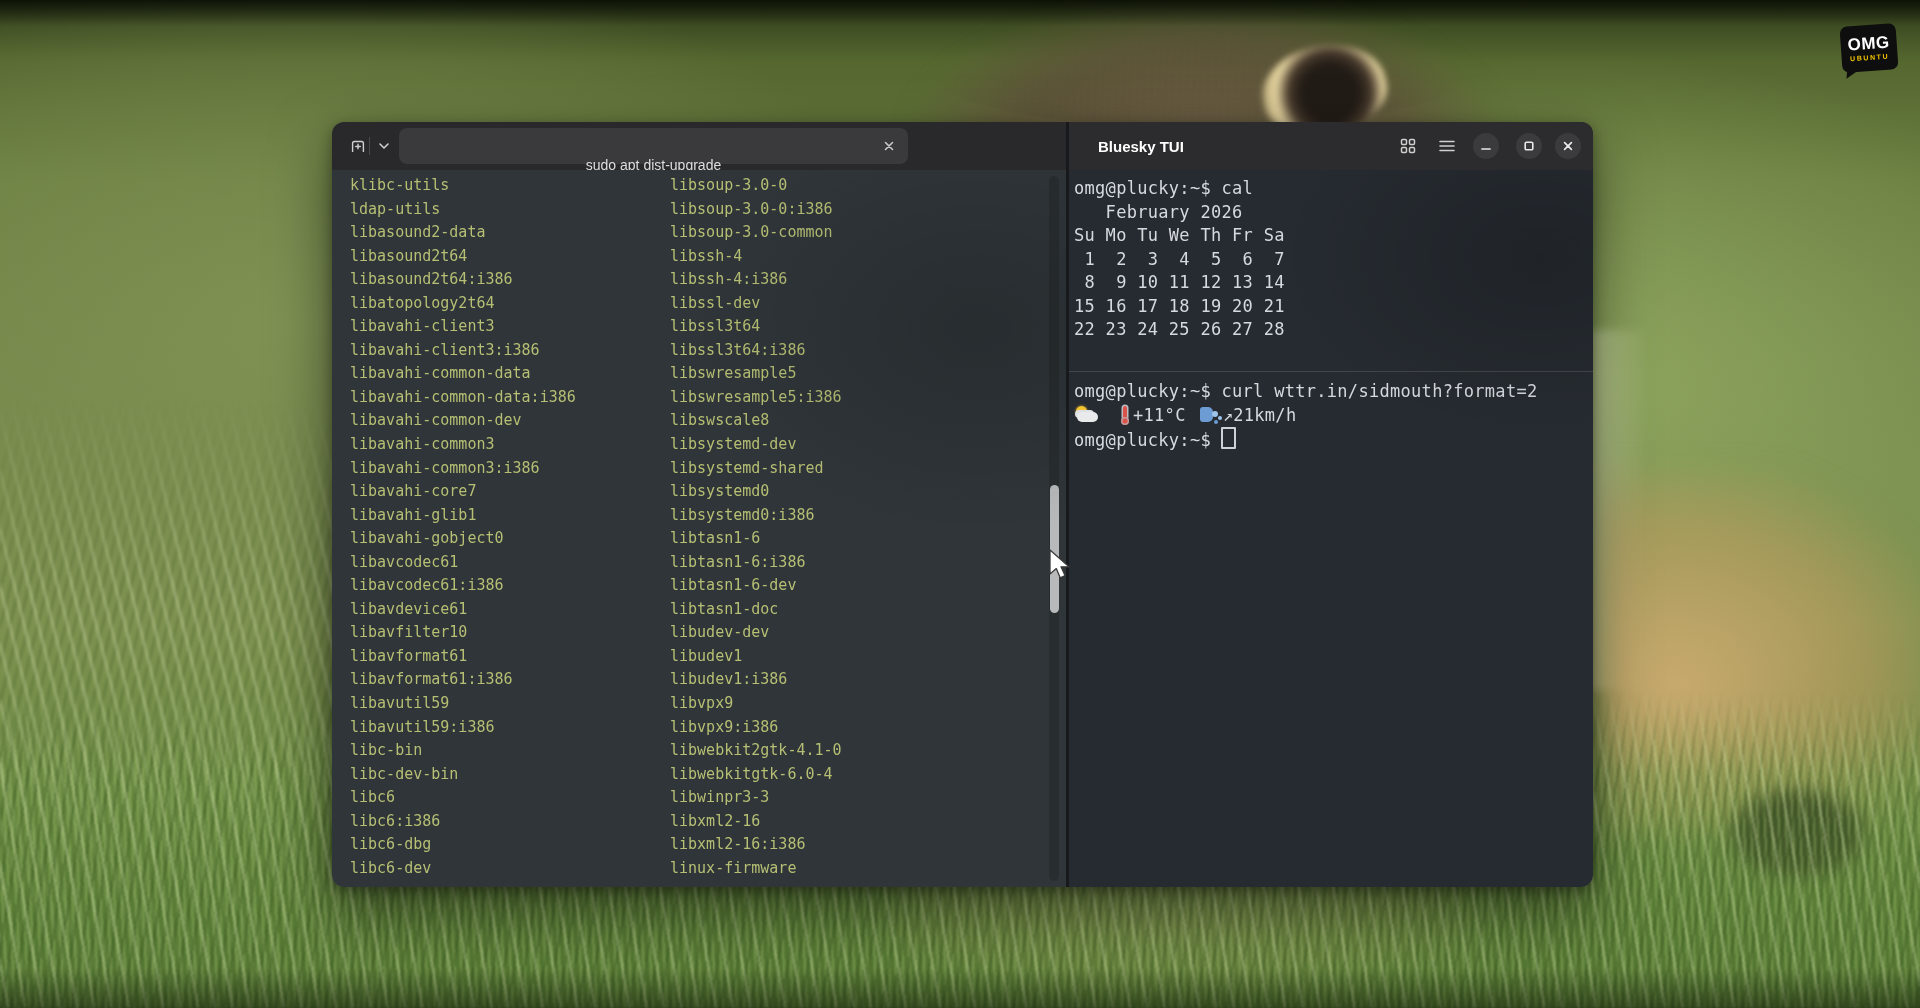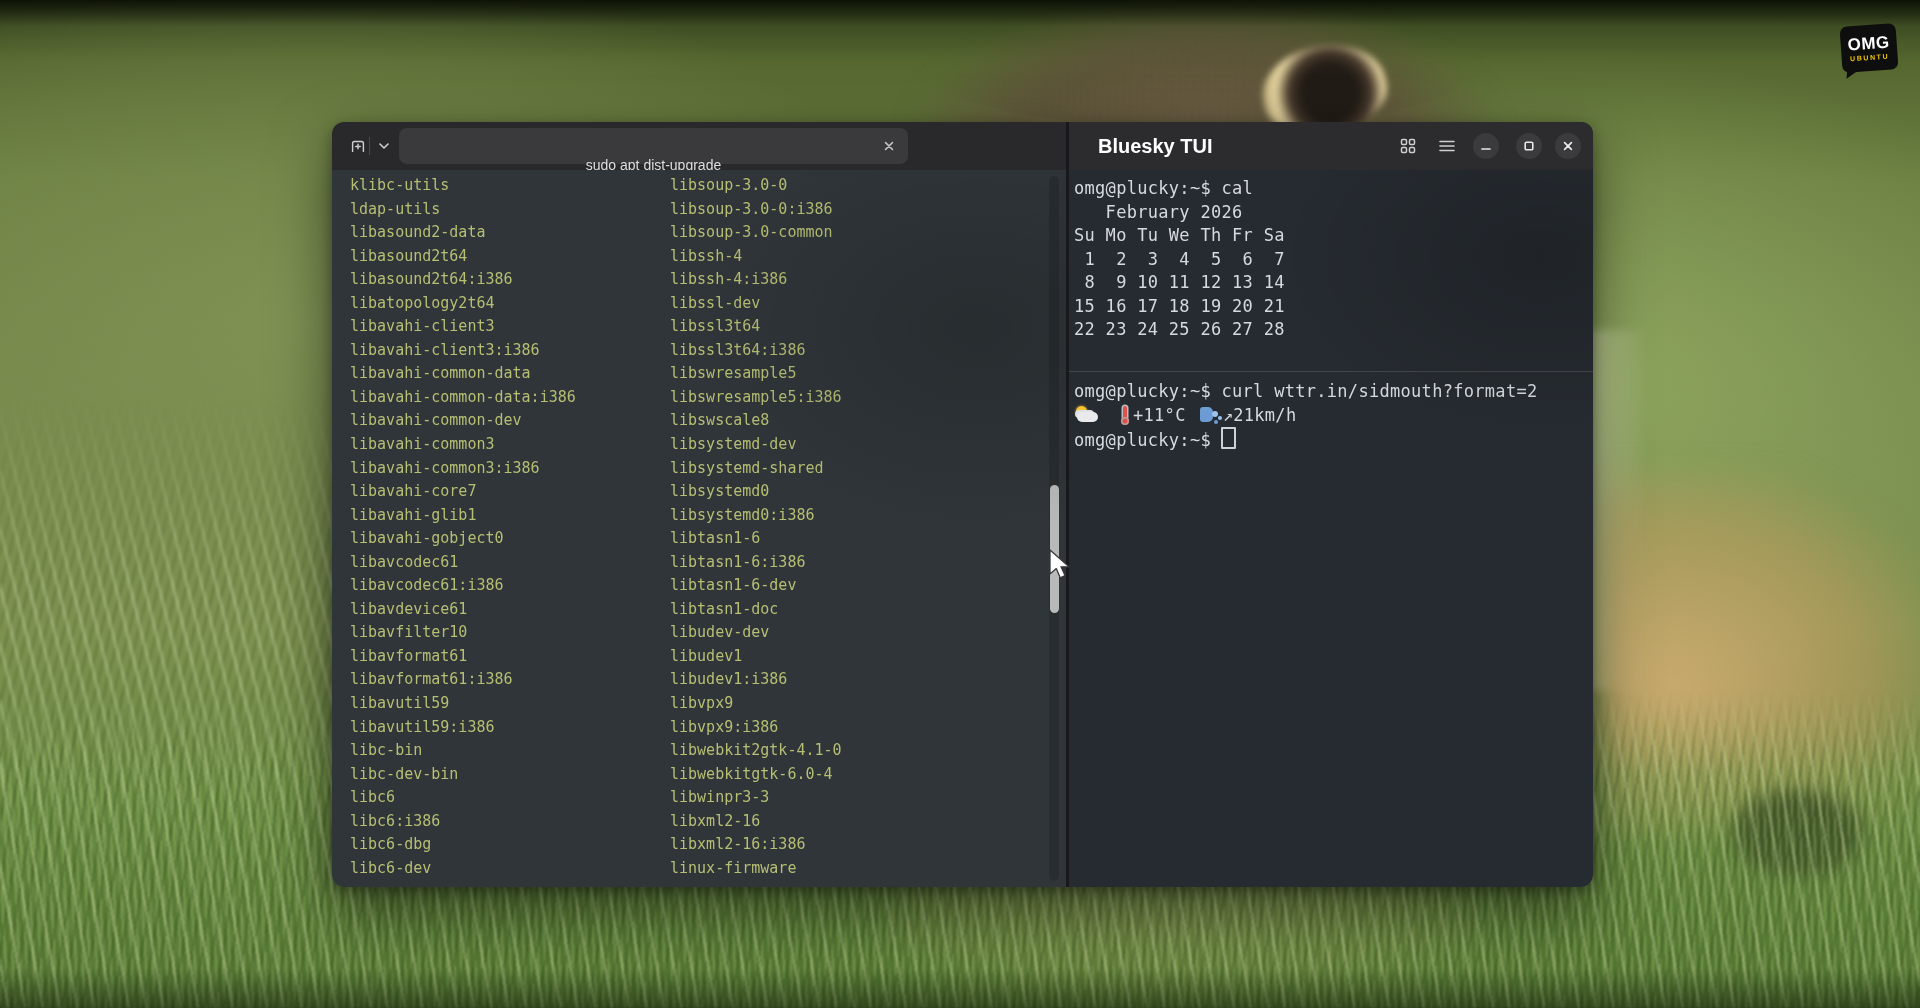--- a/index.html
+++ b/index.html
@@ -72,21 +72,21 @@
   .icon-svg{display:block;}
   .hsep{position:absolute;left:37px;top:15px;width:1px;height:18px;background:#4a4a4c;}
 
   .tab{position:absolute;left:67px;top:6px;width:509px;height:36px;background:#3a3a3c;border-radius:8px;
     display:flex;align-items:center;justify-content:center;}
   .tab-label{color:#dedede;font-size:14px;margin-top:37px;}
   .tab-close{position:absolute;right:8px;top:7px;width:22px;height:22px;border-radius:5px;
     display:flex;align-items:center;justify-content:center;color:#c9c9c9;}
 
   .win-title{position:absolute;left:766px;top:0;height:48px;display:flex;align-items:center;
-    color:#ffffff;font-size:20px;font-weight:600;}
+    color:#ffffff;font-size:15px;font-weight:600;}
   .circle-btn{position:absolute;top:11px;width:26px;height:26px;border-radius:50%;background:#3b3b3d;
     display:flex;align-items:center;justify-content:center;color:#e9e9e9;}
 
   
   .panes{position:absolute;left:0;top:48px;width:100%;height:717px;display:flex;}
   .pane-left{position:relative;width:734px;height:717px;background:#2f3539;overflow:hidden;}
   .pane-left::after{content:"";position:absolute;inset:0;pointer-events:none;
     background:radial-gradient(420px 300px at 88% 22%, rgba(0,0,0,.16), rgba(0,0,0,0) 70%);}
   .pane-gap{width:3px;height:717px;background:#18191c;}
   .pane-right{position:relative;width:524px;height:717px;background:#262b31;overflow:hidden;}

